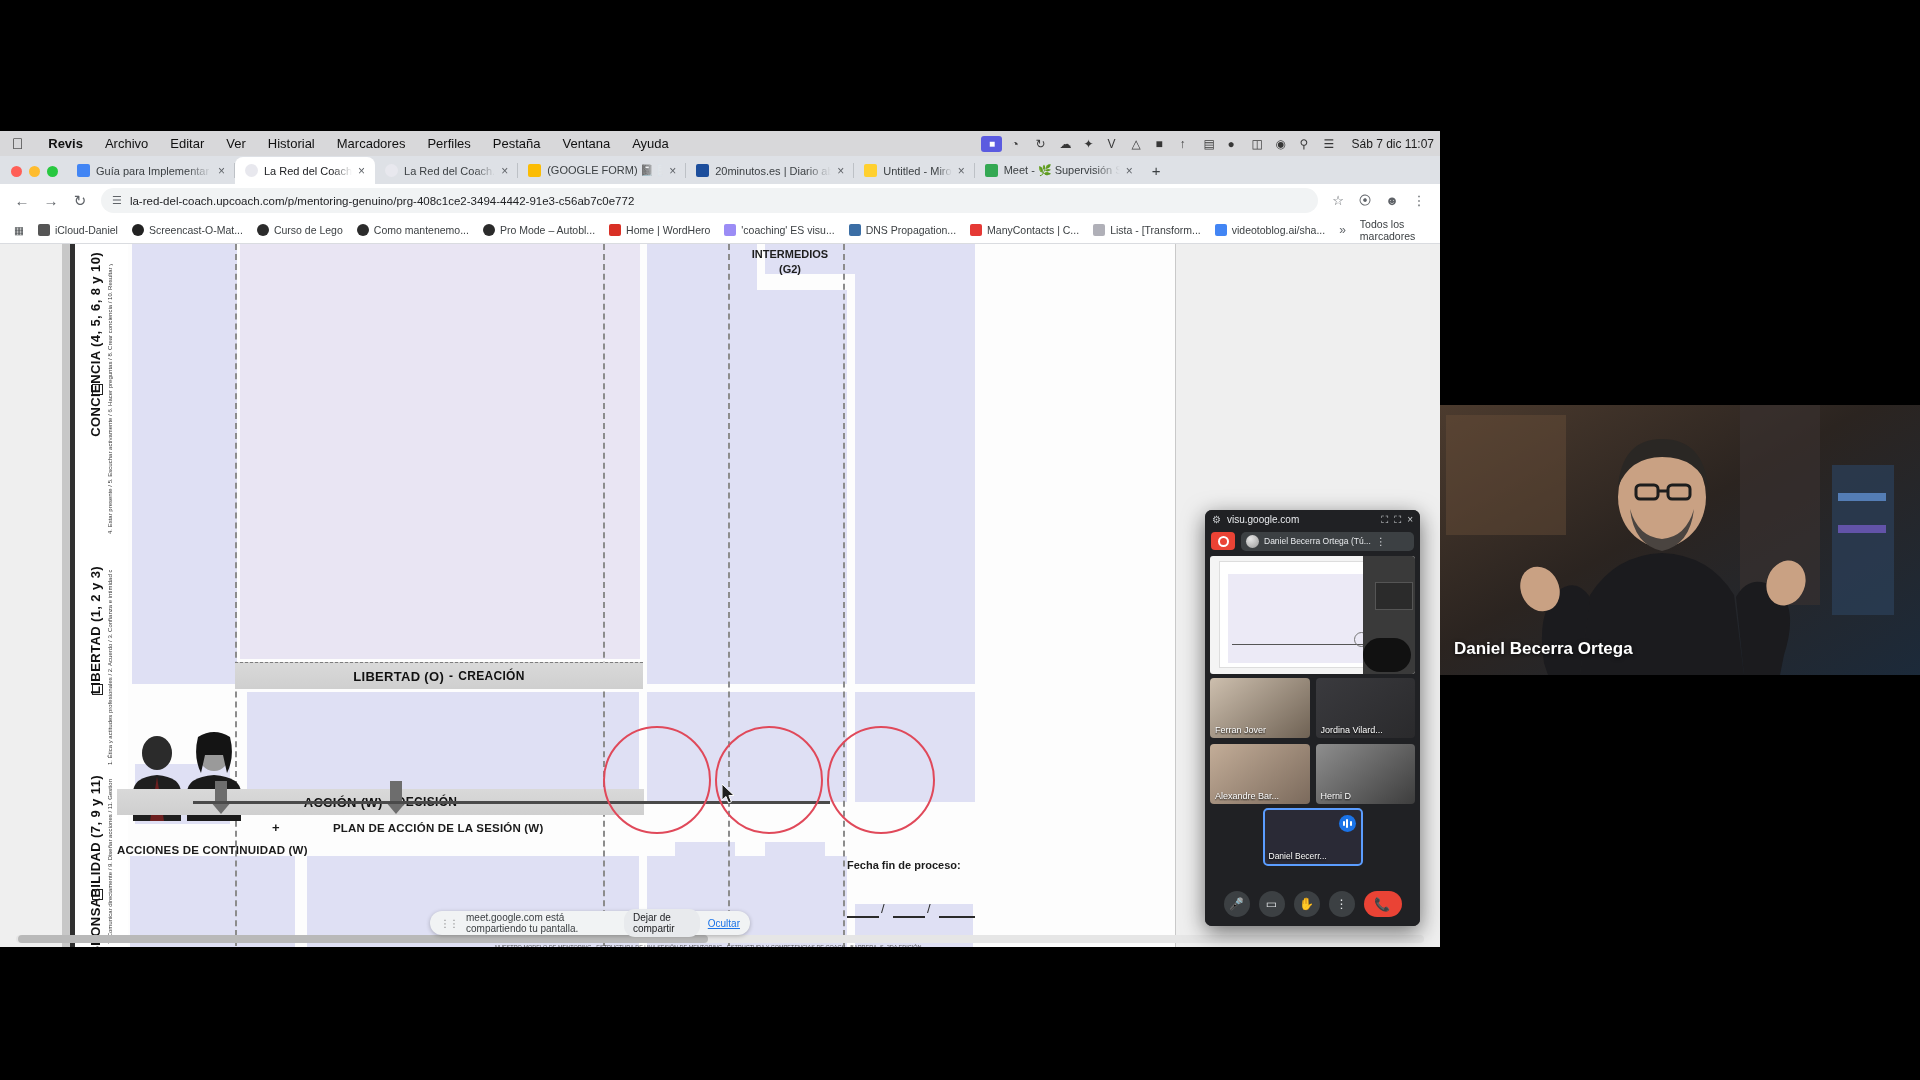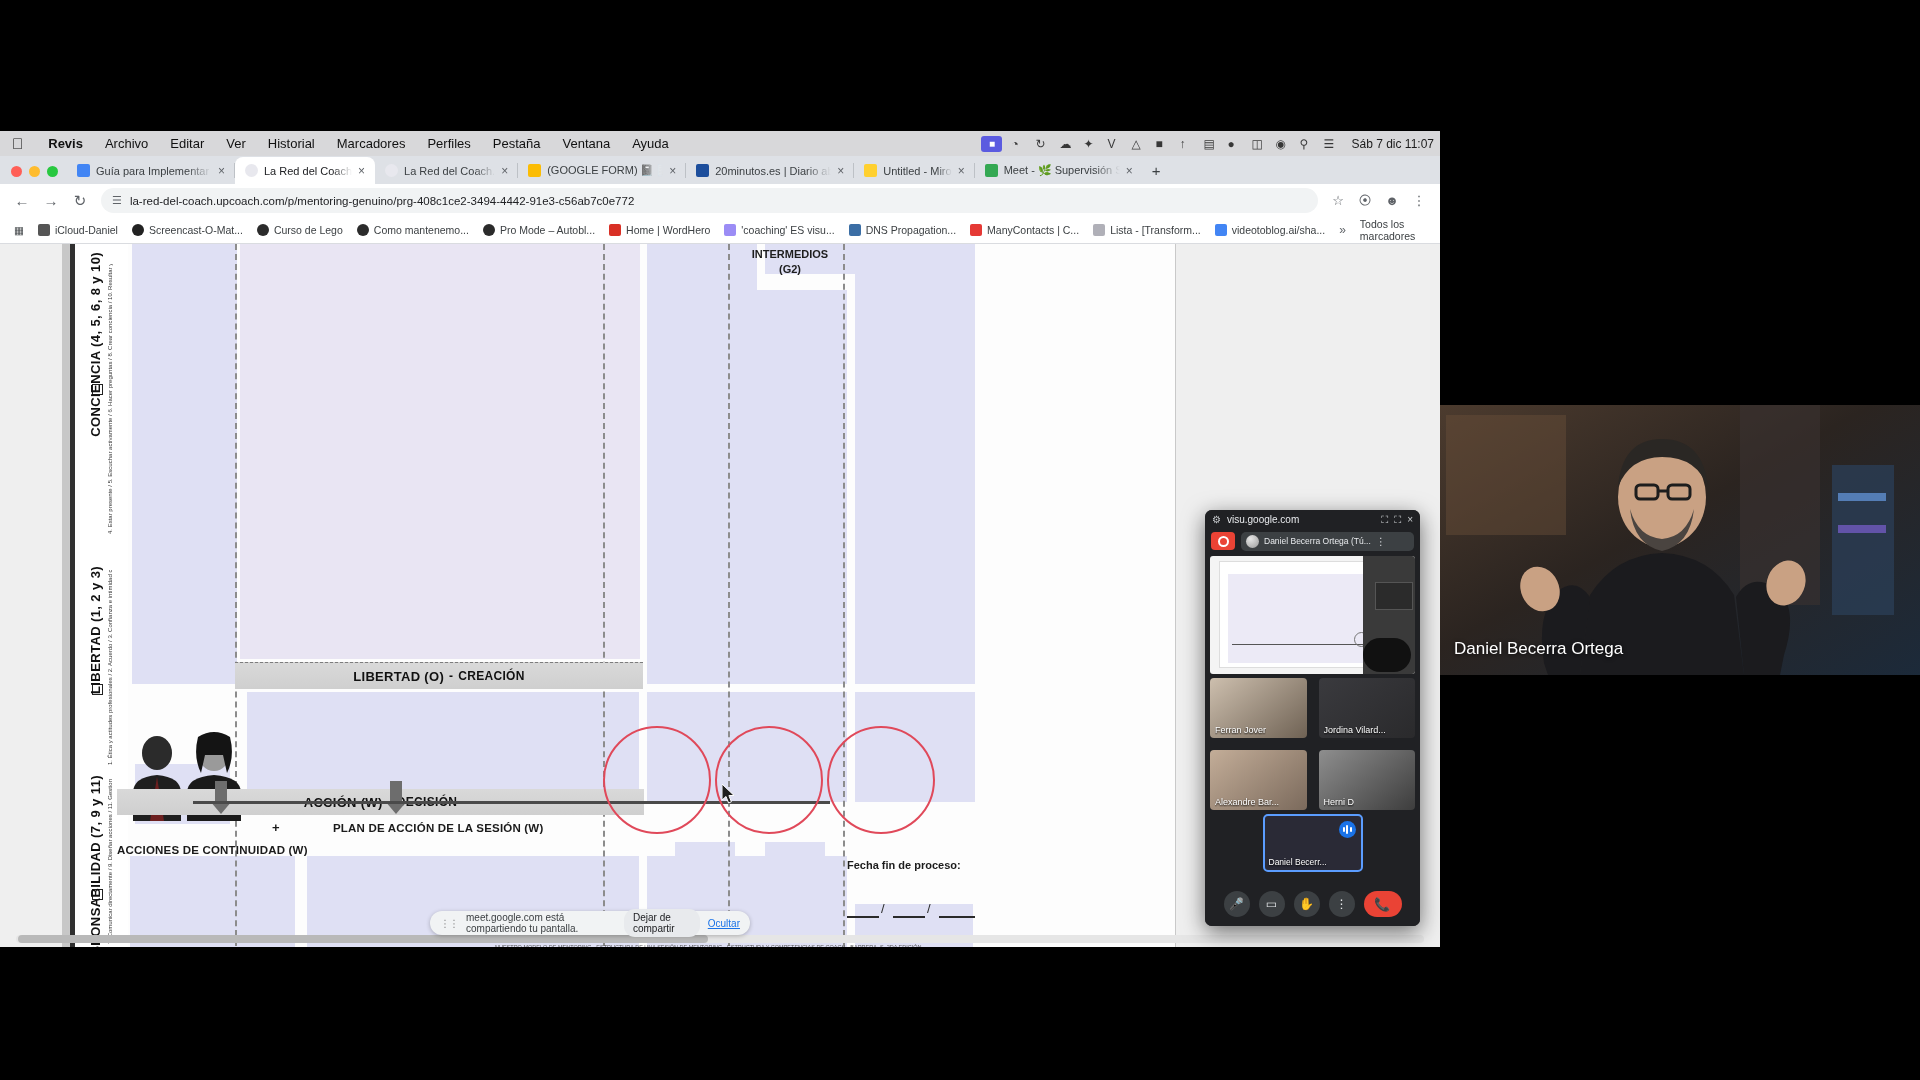--- a/index.html
+++ b/index.html
@@ -154,38 +154,38 @@
 
   .shared-tile { position: relative; margin: 3px 5px 0; height: 118px; background: #f4f4f4; border-radius: 3px; overflow: hidden; }
   .st-inner { position: absolute; inset: 5px 9px 6px 9px; background: #fff; border: 1px solid #ddd; }
   .st-board { position: absolute; left: 8px; top: 12px; right: 24px; bottom: 4px; background: #eceaf6; }
   .st-dark { position: absolute; right: 0; top: 0; width: 52px; height: 100%; background: #3a3a3a; }
   .st-bubble { position: absolute; right: 4px; bottom: 2px; width: 48px; height: 34px; background: #111; border-radius: 18px; }
   .st-bubble2 { position: absolute; right: 2px; top: 26px; width: 38px; height: 28px; background:#2b2b2b; border:1px solid #555;}
   .st-circle { position: absolute; right: 36px; bottom: 20px; width: 15px; height: 15px; border: 1px solid #777; border-radius: 50%; }
   .st-line { position: absolute; left: 12px; right: 30px; bottom: 22px; height: 1px; background: #555; }
 
-  .tiles { display: grid; grid-template-columns: 1fr 1fr; gap: 12px; padding: 4px 5px 0; }
+  .tiles { display: grid; grid-template-columns: 1fr 1fr; gap: 6px; padding: 4px 5px 0; }
   .tile { position: relative; height: 60px; border-radius: 4px; overflow: hidden; background: #3c4043; }
   .tile .tname { position: absolute; left: 5px; bottom: 3px; font-size: 9px; color: #fff; text-shadow: 0 1px 2px #000; white-space: nowrap; max-width: 92%; overflow: hidden;}
   .self-tile { margin: 4px auto 0; width: 100px; height: 58px; border: 2px solid #5b9dff; border-radius: 5px; position: relative; overflow: hidden; background:#2a2a36;}
   .self-tile .tname { position: absolute; left: 4px; bottom: 3px; font-size: 8.5px; color: #fff; text-shadow: 0 1px 2px #000;}
   .speak-badge { position: absolute; right: 5px; top: 5px; width: 17px; height: 17px; border-radius: 50%; background: #1a73e8; display: flex; align-items: center; justify-content: center; gap: 1.5px;}
   .speak-badge i { display: block; width: 2px; background: #fff; border-radius: 1px;}
 
   .meet-ctrl { position: absolute; left: 0; bottom: 0; width: 100%; height: 44px; display: flex; align-items: center; justify-content: center; gap: 9px; background: #202124;}
   .cbtn { width: 26px; height: 26px; border-radius: 50%; background: #3c4043; display: flex; align-items: center; justify-content: center; color: #e8eaed; font-size: 12px;}
   .cbtn.hang { width: 38px; height: 26px; border-radius: 13px; background: #ea4335; color:#fff; font-size:13px;}
 
   
   .webcam {
     position: absolute; left: 1440px; top: 405px; width: 480px; height: 270px;
     background: #2a2622; overflow: hidden;
   }
-  .wc-name { position: absolute; left: 14px; bottom: 16px; color: #fff; font-size: 17px; text-shadow: 0 1px 4px rgba(0,0,0,.8); }
+  .wc-name { position: absolute; left: 14px; bottom: 16px; color: #fff; font-size: 17px; text-shadow: 0 1px 4px rgba(0,0,0,.8); font-weight: bold; }
   .wc-person { position:absolute; }
 </style>
 </head>
 <body>
 
 <div id="root">
 
   <div class="share-area">
 
     <div class="menubar">

